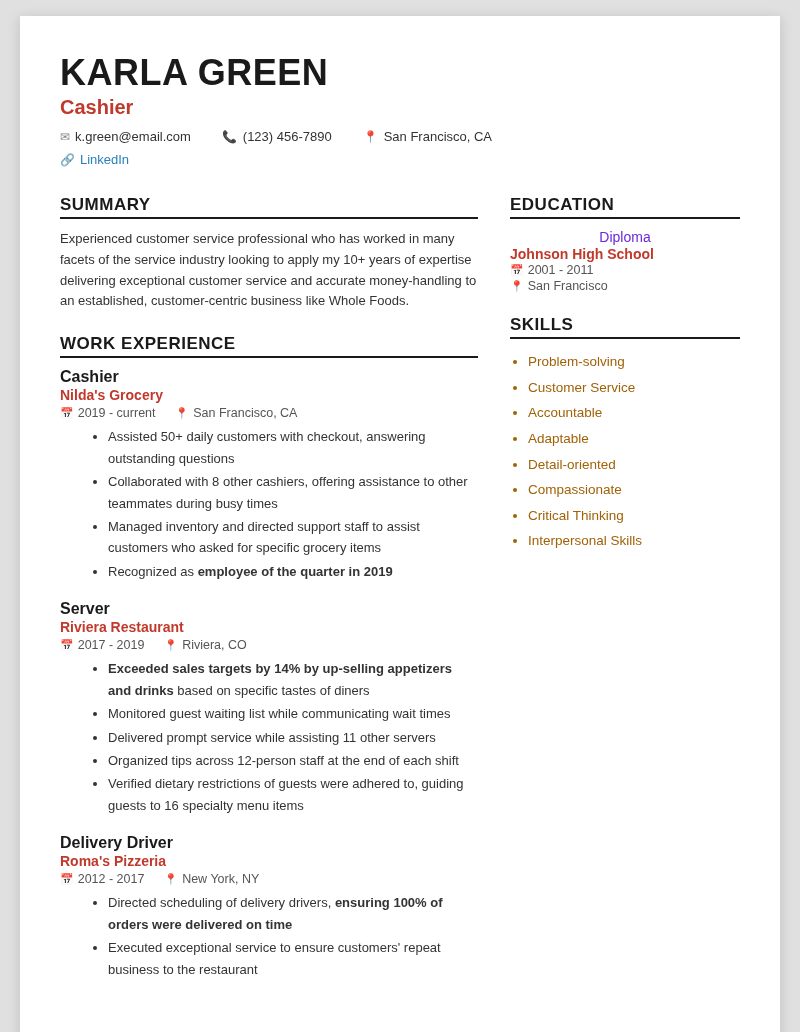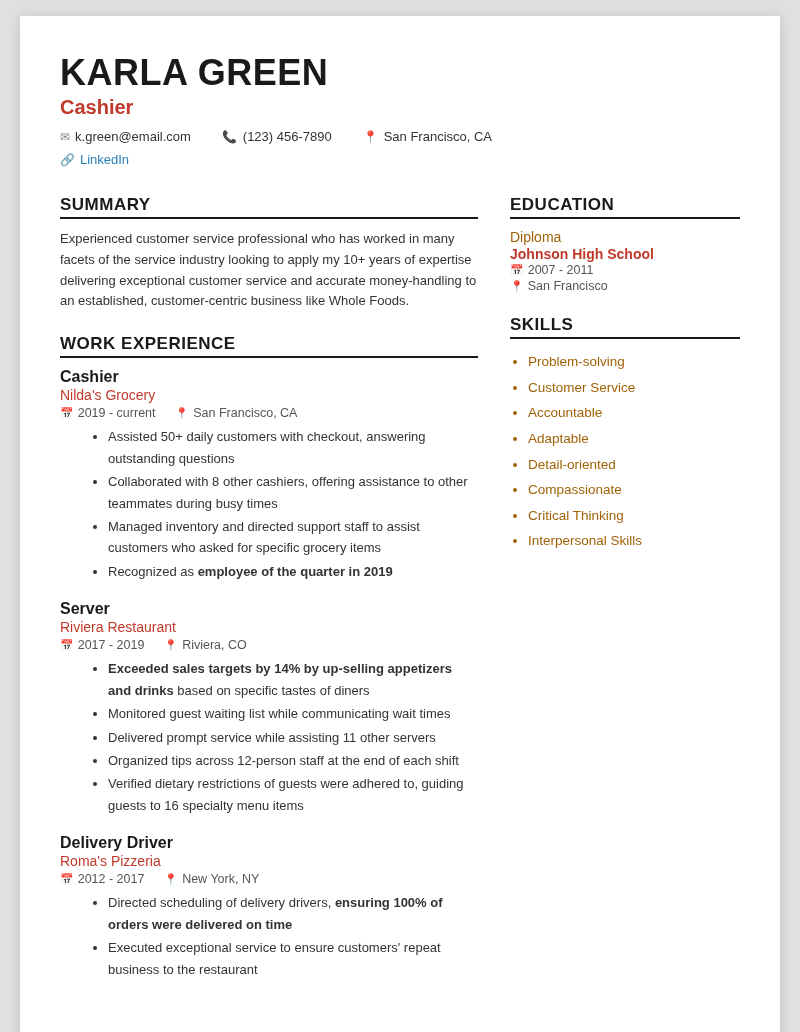--- a/index.html
+++ b/index.html
@@ -88,21 +88,21 @@
       margin-bottom: 22px;
     }
     .job-title {
       font-size: 16px;
       font-weight: 600;
       color: #1a1a1a;
       margin-top: 6px;
     }
     .company-name {
       font-size: 14px;
-      font-weight: 400;
+      font-weight: 700;
       color: #c0392b;
       margin-top: 1px;
     }
     .job-meta {
       display: flex;
       align-items: center;
       gap: 20px;
       font-size: 12.5px;
       color: #555;
       margin-top: 3px;
@@ -122,22 +122,23 @@
       font-size: 13px;
       color: #333;
       line-height: 1.65;
     }
     .bullet-list li {
       margin-bottom: 2px;
       margin-left: 30px;
     }
     .edu-degree {
       font-size: 14px;
-      color: #a16207;
+      color: #6d28d9;
       margin-bottom: 1px;
+      text-align: center;
     }
     .edu-school {
       font-size: 14px;
       font-weight: 700;
       color: #c0392b;
       margin-bottom: 1px;
     }
     .edu-meta {
       font-size: 12.5px;
       color: #555;
@@ -266,21 +267,21 @@
 
     <div class="right-col">
 
       <div class="section">
         <div class="section-title">EDUCATION</div>
         <div>
           <div class="edu-degree">Diploma</div>
           <div class="edu-school">Johnson High School</div>
           <div class="edu-meta">
             <span class="meta-icon">📅</span>
-            <span>2007 - 2011</span>
+            <span>2001 - 2011</span>
           </div>
           <div class="edu-meta">
             <span class="meta-icon">📍</span>
             <span>San Francisco</span>
           </div>
         </div>
       </div>
 
       <div class="section">
         <div class="section-title">SKILLS</div>

